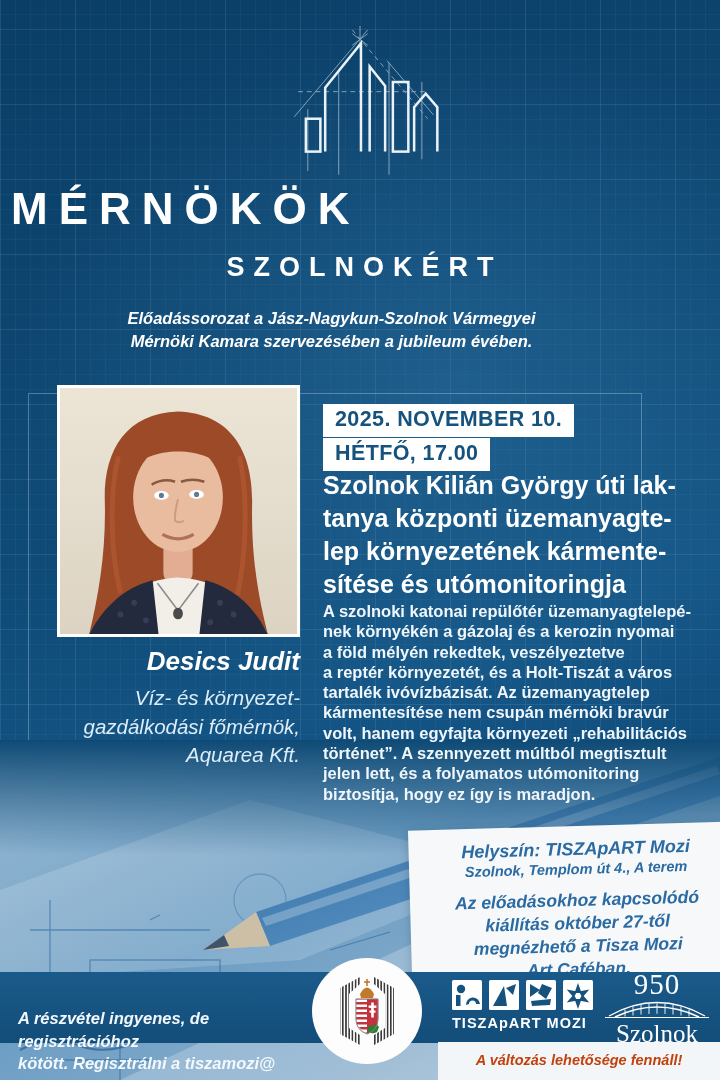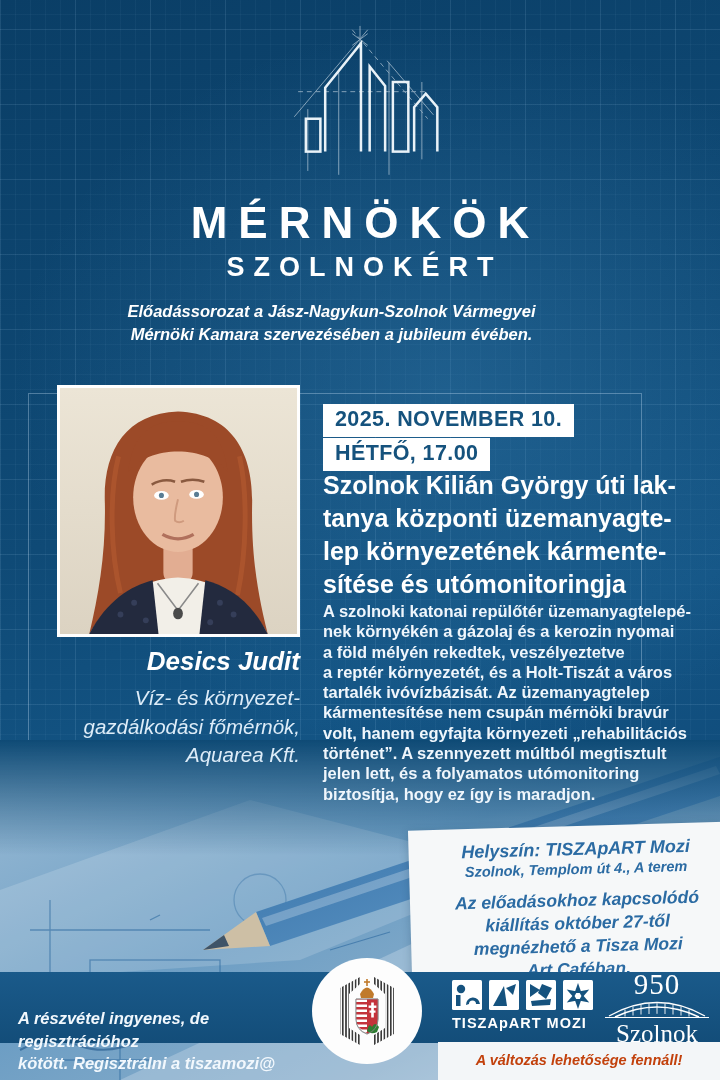--- a/index.html
+++ b/index.html
@@ -12,23 +12,23 @@
       repeating-linear-gradient(90deg, rgba(170,210,240,.085) 0 1px, transparent 1px 75px),
       repeating-linear-gradient(0deg, rgba(170,210,240,.045) 0 1px, transparent 1px 15px),
       repeating-linear-gradient(90deg, rgba(170,210,240,.045) 0 1px, transparent 1px 15px),
       linear-gradient(160deg,#0a3e66 0%,#0f4a76 42%,#135484 62%,#0c4270 100%);
   }
   .abs{position:absolute;}
   .pre{white-space:pre-line;}
 
   
   .logo-svg{left:244px;top:24px;width:232px;height:174px;}
-  .brand-title{left:0;top:198px;width:720px;text-align:center;font-size:44px;font-weight:800;letter-spacing:11px;text-indent:11px;}
+  .brand-title{left:0;top:184px;width:720px;text-align:left;font-size:44px;font-weight:800;letter-spacing:11px;text-indent:11px;}
   .brand-sub{left:0;top:252px;width:720px;text-align:center;font-size:27px;font-weight:600;letter-spacing:9px;text-indent:9px;}
-  .series-note{left:0;top:300px;width:663px;text-align:center;font-size:16.5px;font-style:italic;font-weight:700;line-height:23px;}
+  .series-note{left:0;top:307px;width:663px;text-align:center;font-size:16.5px;font-style:italic;font-weight:700;line-height:23px;}
 
   
   .decor-rect{left:28px;top:393px;width:612px;height:394px;border:1px solid rgba(205,230,248,.34);}
 
   
   .photo-frame{left:57px;top:385px;width:243px;height:252px;background:#fff;box-sizing:border-box;padding:3px;z-index:3;}
   .photo-frame svg{display:block;width:100%;height:100%;}
   .speaker-name{left:0;top:646px;width:300px;text-align:right;font-size:26px;font-weight:800;font-style:italic;z-index:3;}
   .speaker-role{left:0;top:684px;width:300px;text-align:right;font-size:20.5px;font-style:italic;line-height:28.5px;color:#ddecf8;z-index:3;}
 

